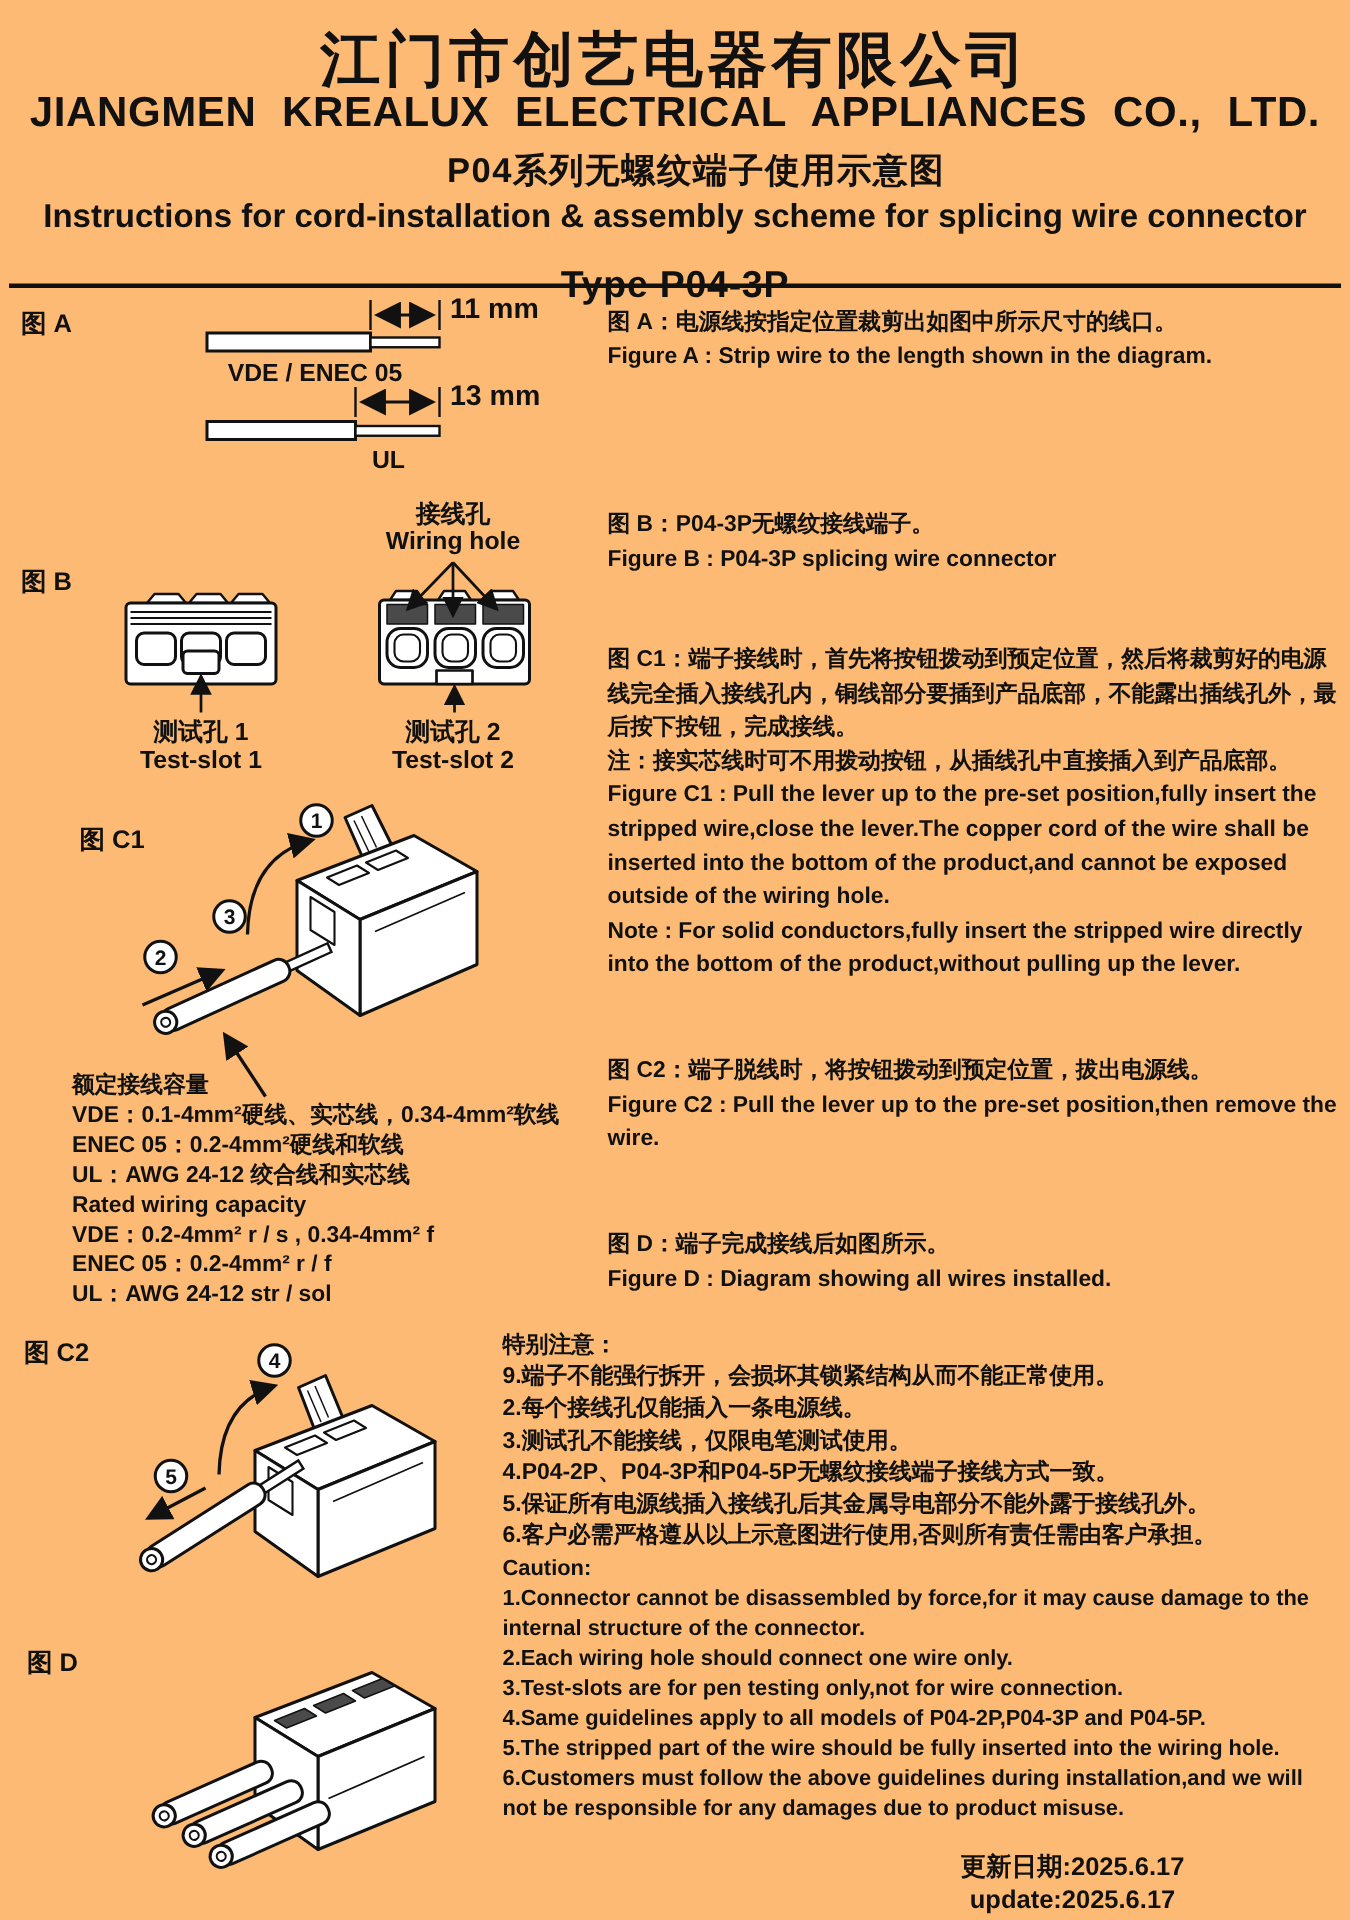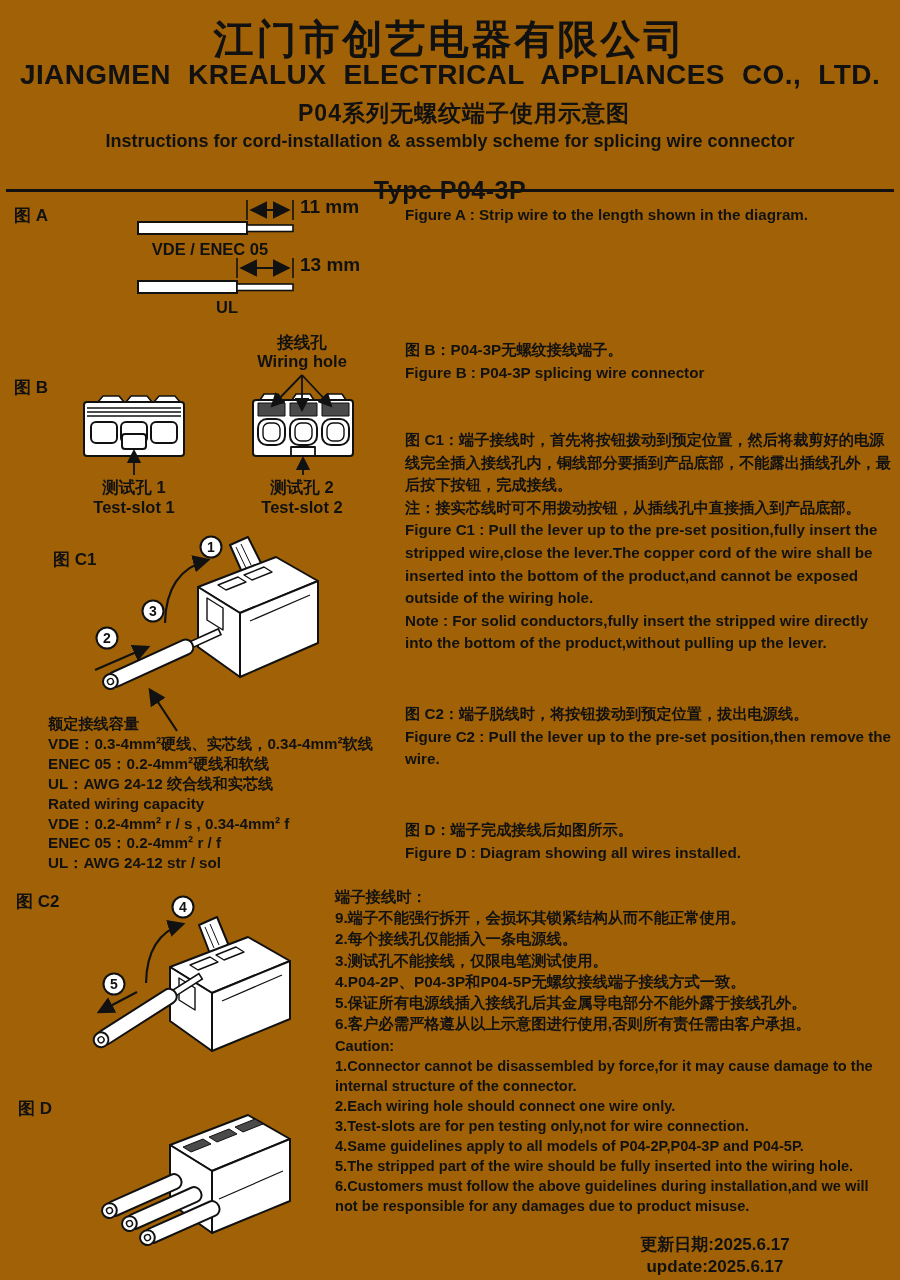--- a/index.html
+++ b/index.html
@@ -1,28 +1,28 @@
 <!DOCTYPE html>
 <html><head>
 <meta charset="utf-8">
 <style>
   * { margin:0; padding:0; box-sizing:border-box; }
   html,body { background:#fff; }
   body {
     font-family:"Liberation Sans","DejaVu Sans",sans-serif;
     color:#111; font-weight:bold;
   }
-  .page { position:relative; width:900px; height:1280px; background:#a16207; overflow:hidden; }
+  .page { position:relative; width:900px; height:1280px; background:#fdba74; overflow:hidden; }
   .abs { position:absolute; }
   .ctr { text-align:center; left:0; right:0; }
   .rule { background:#111; }
   .title-zh { top:12px; font-size:40px; letter-spacing:3px; }
   .title-en { top:59px; font-size:28px; word-spacing:9px; letter-spacing:0.4px; }
   .subtitle-zh { top:98px; font-size:23px; letter-spacing:1px;padding-left:28px; }
-  .subtitle-en { top:131px; font-size:18px; }
+  .subtitle-en { top:131px; font-size:22px; }
   .type-label { top:176px; font-size:25px; letter-spacing:0.5px; }
   .fig-label { font-size:17px; }
   .dim-label { font-size:19px; }
   .small-label { font-size:16.5px; text-align:center; width:160px; }
   .desc { width:492px; font-size:15.2px; line-height:22.6px; }
   .desc p { margin:0; }
   .rated { font-size:15.2px; line-height:19.9px; }
   .notes { width:560px; font-size:15.3px; line-height:21.2px; }
   .caution { width:560px; font-size:14.6px; line-height:20px; }
   .footer { width:350px; text-align:center; font-size:17px; line-height:21.5px; }
@@ -60,23 +60,24 @@
       <line x1="109" y1="61" x2="109" y2="81" stroke-width="1.6"></line>
       <line x1="165" y1="61" x2="165" y2="81" stroke-width="1.6"></line>
       <line x1="114" y1="71" x2="160" y2="71" stroke-width="2" marker-start="url(#aa)" marker-end="url(#aa)"></line>
       <rect x="10" y="84" width="99" height="12" stroke-width="2"></rect>
       <rect x="109" y="87" width="56" height="6.5" stroke-width="1.6"></rect>
     </g>
   </svg>
   <div class="abs dim-label" style="left:300px;top:196px;">11 mm</div>
   <div class="abs small-label" style="left:130px;top:240px;">VDE / ENEC 05</div>
   <div class="abs dim-label" style="left:300px;top:254px;">13 mm</div>
-  <div class="abs small-label" style="left:167px;top:298px;width:120px;">UL</div>
+  <div class="abs small-label" style="left:150px;top:298px;width:120px;text-align:right;">UL</div>
 
   <div class="abs desc" style="left:405px;top:204px;">
+    <p>图 A：电源线按指定位置裁剪出如图中所示尺寸的线口。</p>
     <p>Figure A : Strip wire to the length shown in the diagram.</p>
   </div>
 
   <div class="abs fig-label" style="left:14px;top:337px;margin-top:39px;">图 B</div>
   <div class="abs small-label" style="left:222px;top:332px;">接线孔</div>
   <div class="abs small-label" style="left:222px;top:352px;">Wiring hole</div>
 
   <svg style="left:70px;top:372px;" width="310" height="112" viewBox="0 0 310 112">
     <defs>
       <marker id="ab" viewBox="0 0 10 10" refX="8.5" refY="5" markerWidth="8" markerHeight="8" orient="auto-start-reverse">
@@ -183,21 +184,21 @@
 
   <div class="abs desc" style="left:405px;top:429px;">
     <p>图 C1：端子接线时，首先将按钮拨动到预定位置，然后将裁剪好的电源线完全插入接线孔内，铜线部分要插到产品底部，不能露出插线孔外，最后按下按钮，完成接线。</p>
     <p>注：接实芯线时可不用拨动按钮，从插线孔中直接插入到产品底部。</p>
     <p>Figure C1 : Pull the lever up to the pre-set position,fully insert the stripped wire,close the lever.The copper cord of the wire shall be inserted into the bottom of the product,and cannot be exposed outside of the wiring hole.</p>
     <p>Note : For solid conductors,fully insert the stripped wire directly into the bottom of the product,without pulling up the lever.</p>
   </div>
 
   <div class="abs rated" style="left:48px;top:714px;">
     <div>额定接线容量</div>
-    <div>VDE：0.3-4mm²硬线、实芯线，0.34-4mm²软线</div>
+    <div>VDE：0.1-4mm²硬线、实芯线，0.34-4mm²软线</div>
     <div>ENEC 05：0.2-4mm²硬线和软线</div>
     <div>UL：AWG 24-12 绞合线和实芯线</div>
     <div>Rated wiring capacity</div>
     <div>VDE：0.2-4mm² r / s , 0.34-4mm² f</div>
     <div>ENEC 05：0.2-4mm² r / f</div>
     <div>UL：AWG 24-12 str / sol</div>
   </div>
 
   <div class="abs desc" style="left:405px;top:703px;">
     <p>图 C2：端子脱线时，将按钮拨动到预定位置，拔出电源线。</p>
@@ -241,21 +242,21 @@
     </g>
     <g>
       <circle cx="108" cy="14" r="10.5" fill="#fff" stroke="#111" stroke-width="2"></circle>
       <text class="step" x="108" y="19">4</text>
       <circle cx="39" cy="91" r="10.5" fill="#fff" stroke="#111" stroke-width="2"></circle>
       <text class="step" x="39" y="96">5</text>
     </g>
   </svg>
 
   <div class="abs notes" style="left:335px;top:886px;">
-    <div>端子接线时：</div>
+    <div>特别注意：</div>
     <div>9.端子不能强行拆开，会损坏其锁紧结构从而不能正常使用。</div>
     <div>2.每个接线孔仅能插入一条电源线。</div>
     <div>3.测试孔不能接线，仅限电笔测试使用。</div>
     <div>4.P04-2P、P04-3P和P04-5P无螺纹接线端子接线方式一致。</div>
     <div>5.保证所有电源线插入接线孔后其金属导电部分不能外露于接线孔外。</div>
     <div>6.客户必需严格遵从以上示意图进行使用,否则所有责任需由客户承担。</div>
   </div>
 
   <div class="abs caution" style="left:335px;top:1036px;">
     <div>Caution:</div>

